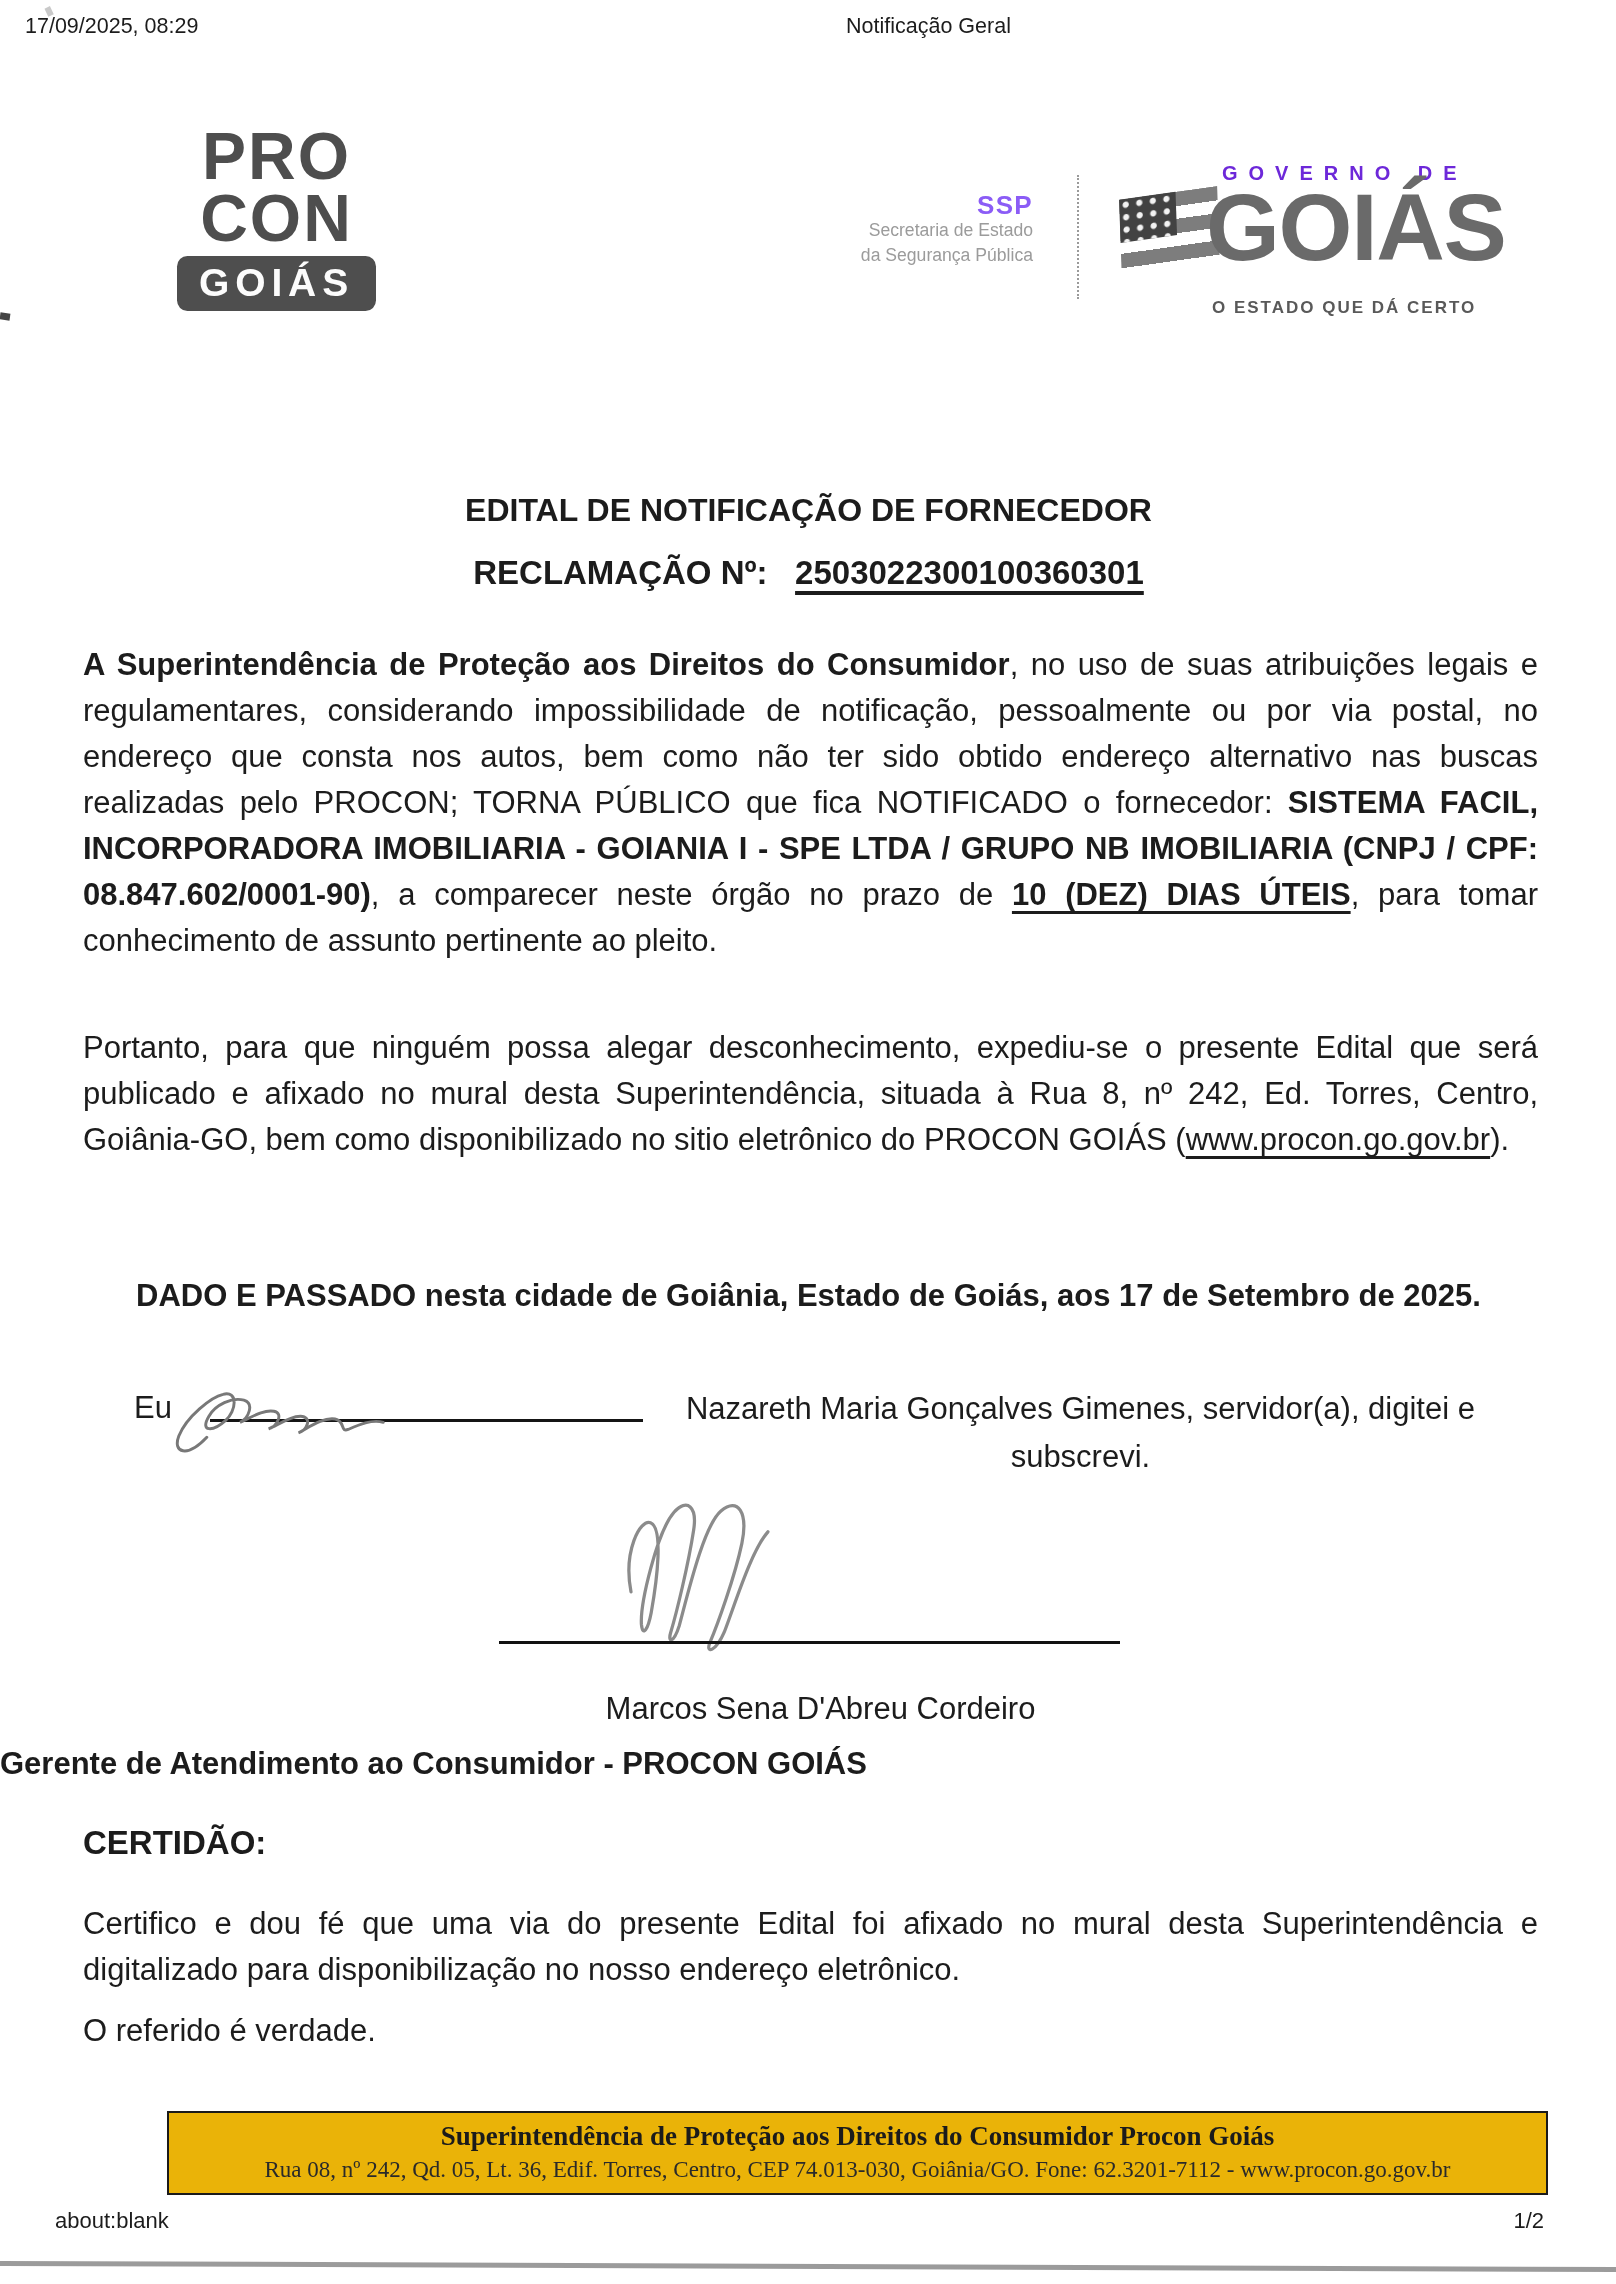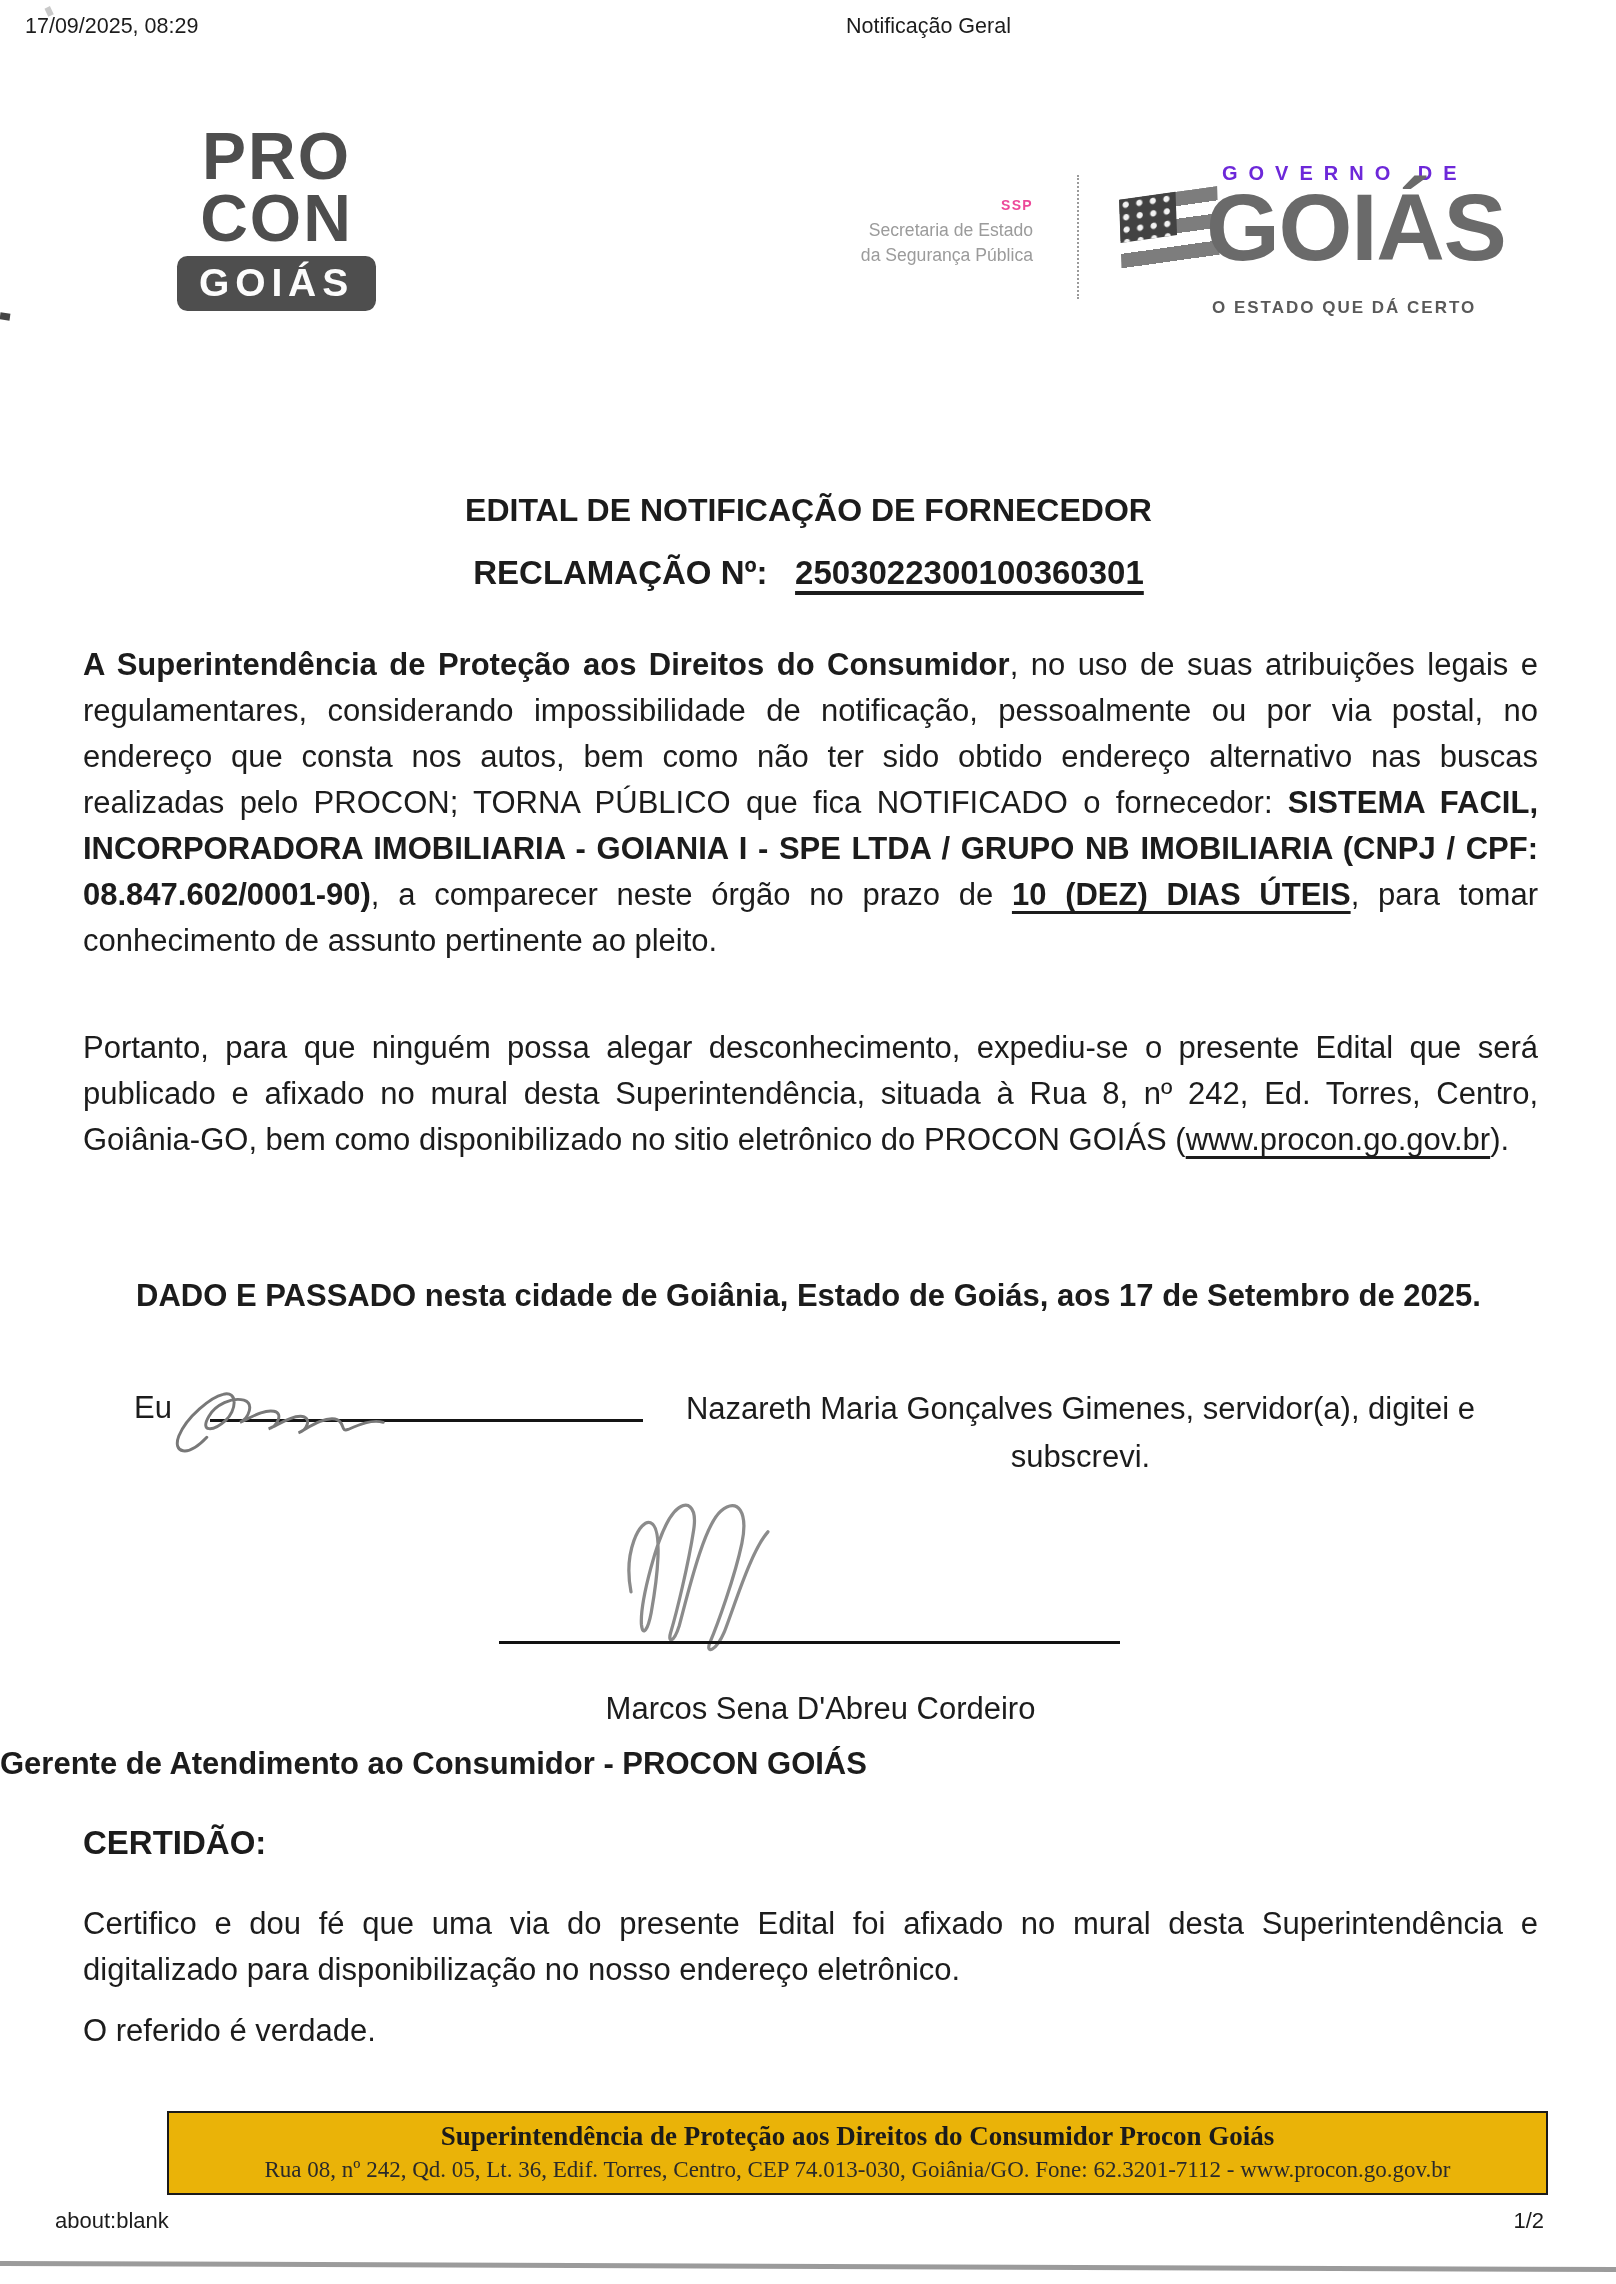--- a/index.html
+++ b/index.html
@@ -19,21 +19,21 @@
 
   
   .procon-logo{position:absolute; left:177px; top:125px; width:199px; text-align:center;}
   .procon-word{font-size:66px; font-weight:900; color:#4e4e4e; line-height:0.94; letter-spacing:2px;}
   .procon-banner{margin-top:6.5px; background:#4e4e4e; color:#fcfcfc; border-radius:10.4px;
     font-size:39px; font-weight:800; letter-spacing:5.9px; padding:5.2px 0 6.5px 0;}
 
   
   .ssp-block{position:absolute; left:730px; top:193px; width:303px; text-align:right;
     color:#9b9b9b; font-size:17.6px; line-height:25px;}
-  .ssp-acronym{font-weight:700; font-size:14px; color:#ec4899; letter-spacing:1.3px;}
+  .ssp-acronym{font-weight:700; font-size:26px; color:#8b5cf6; letter-spacing:1.3px;}
 
   
   .header-divider{position:absolute; left:1077px; top:175px; height:124px; width:0;
     border-left:2.6px dotted #9a9a9a;}
 
   
   .gov-logo{position:absolute; left:1108px; top:162px; width:391px;}
   .gov-overline{font-size:20px; font-weight:700; color:#6d28d9; letter-spacing:11px;
     padding-left:114px; white-space:nowrap;}
   .gov-main{position:relative; height:104px;}

